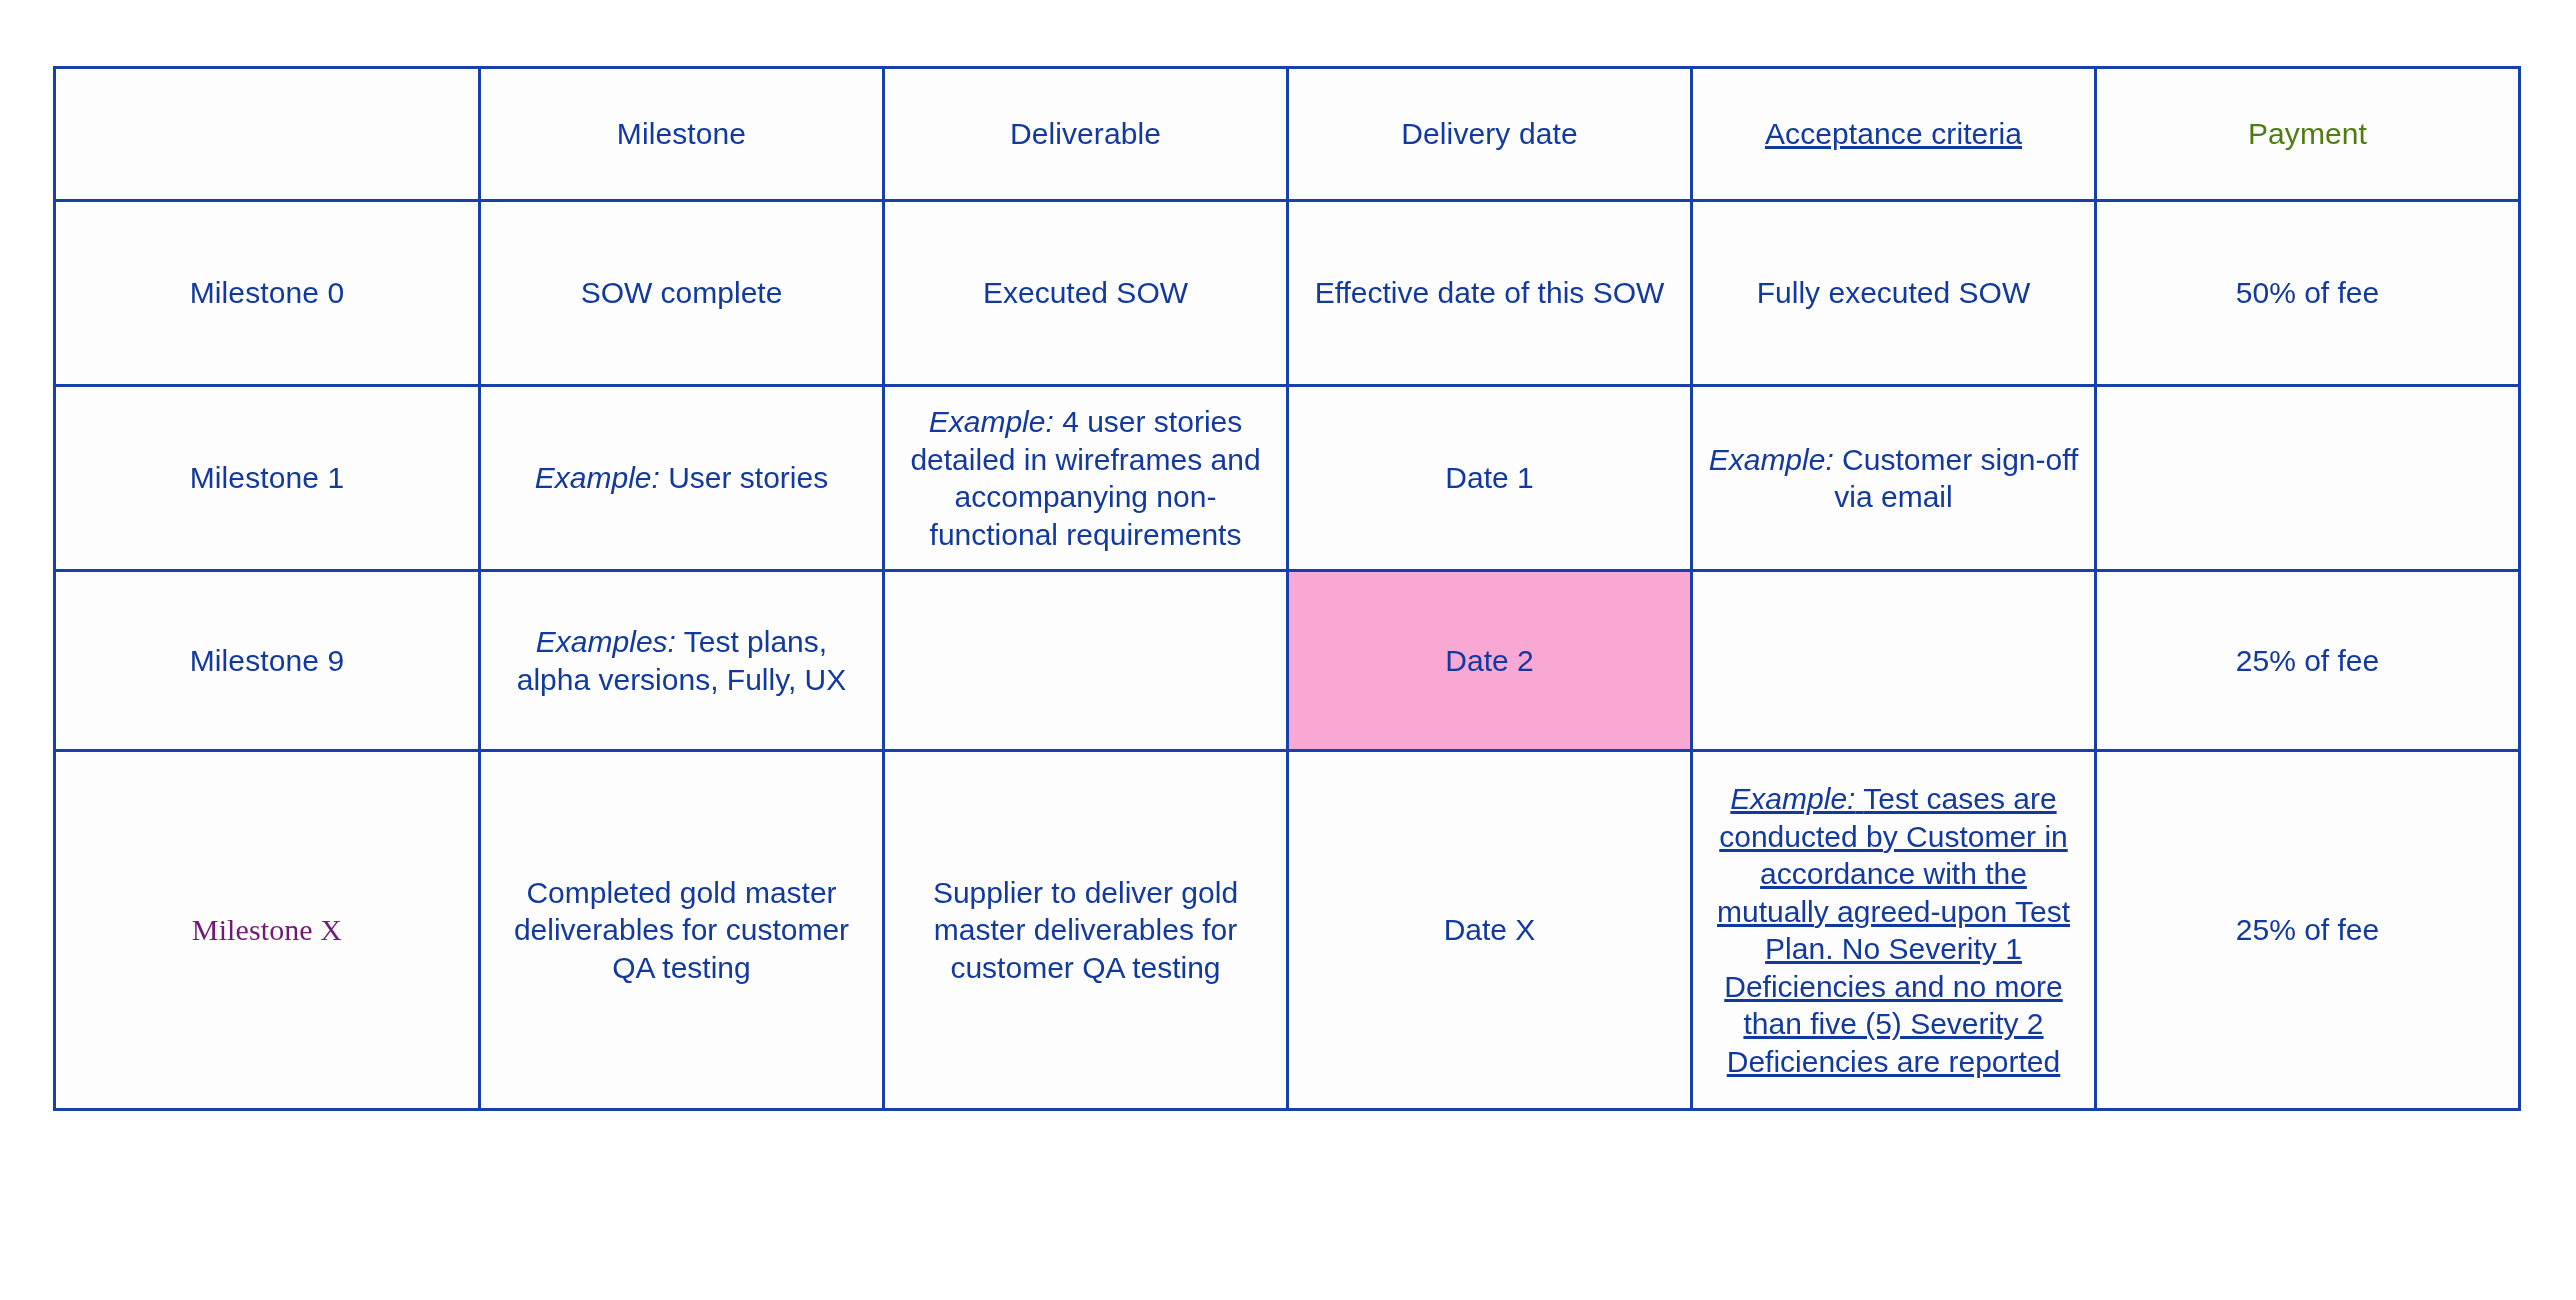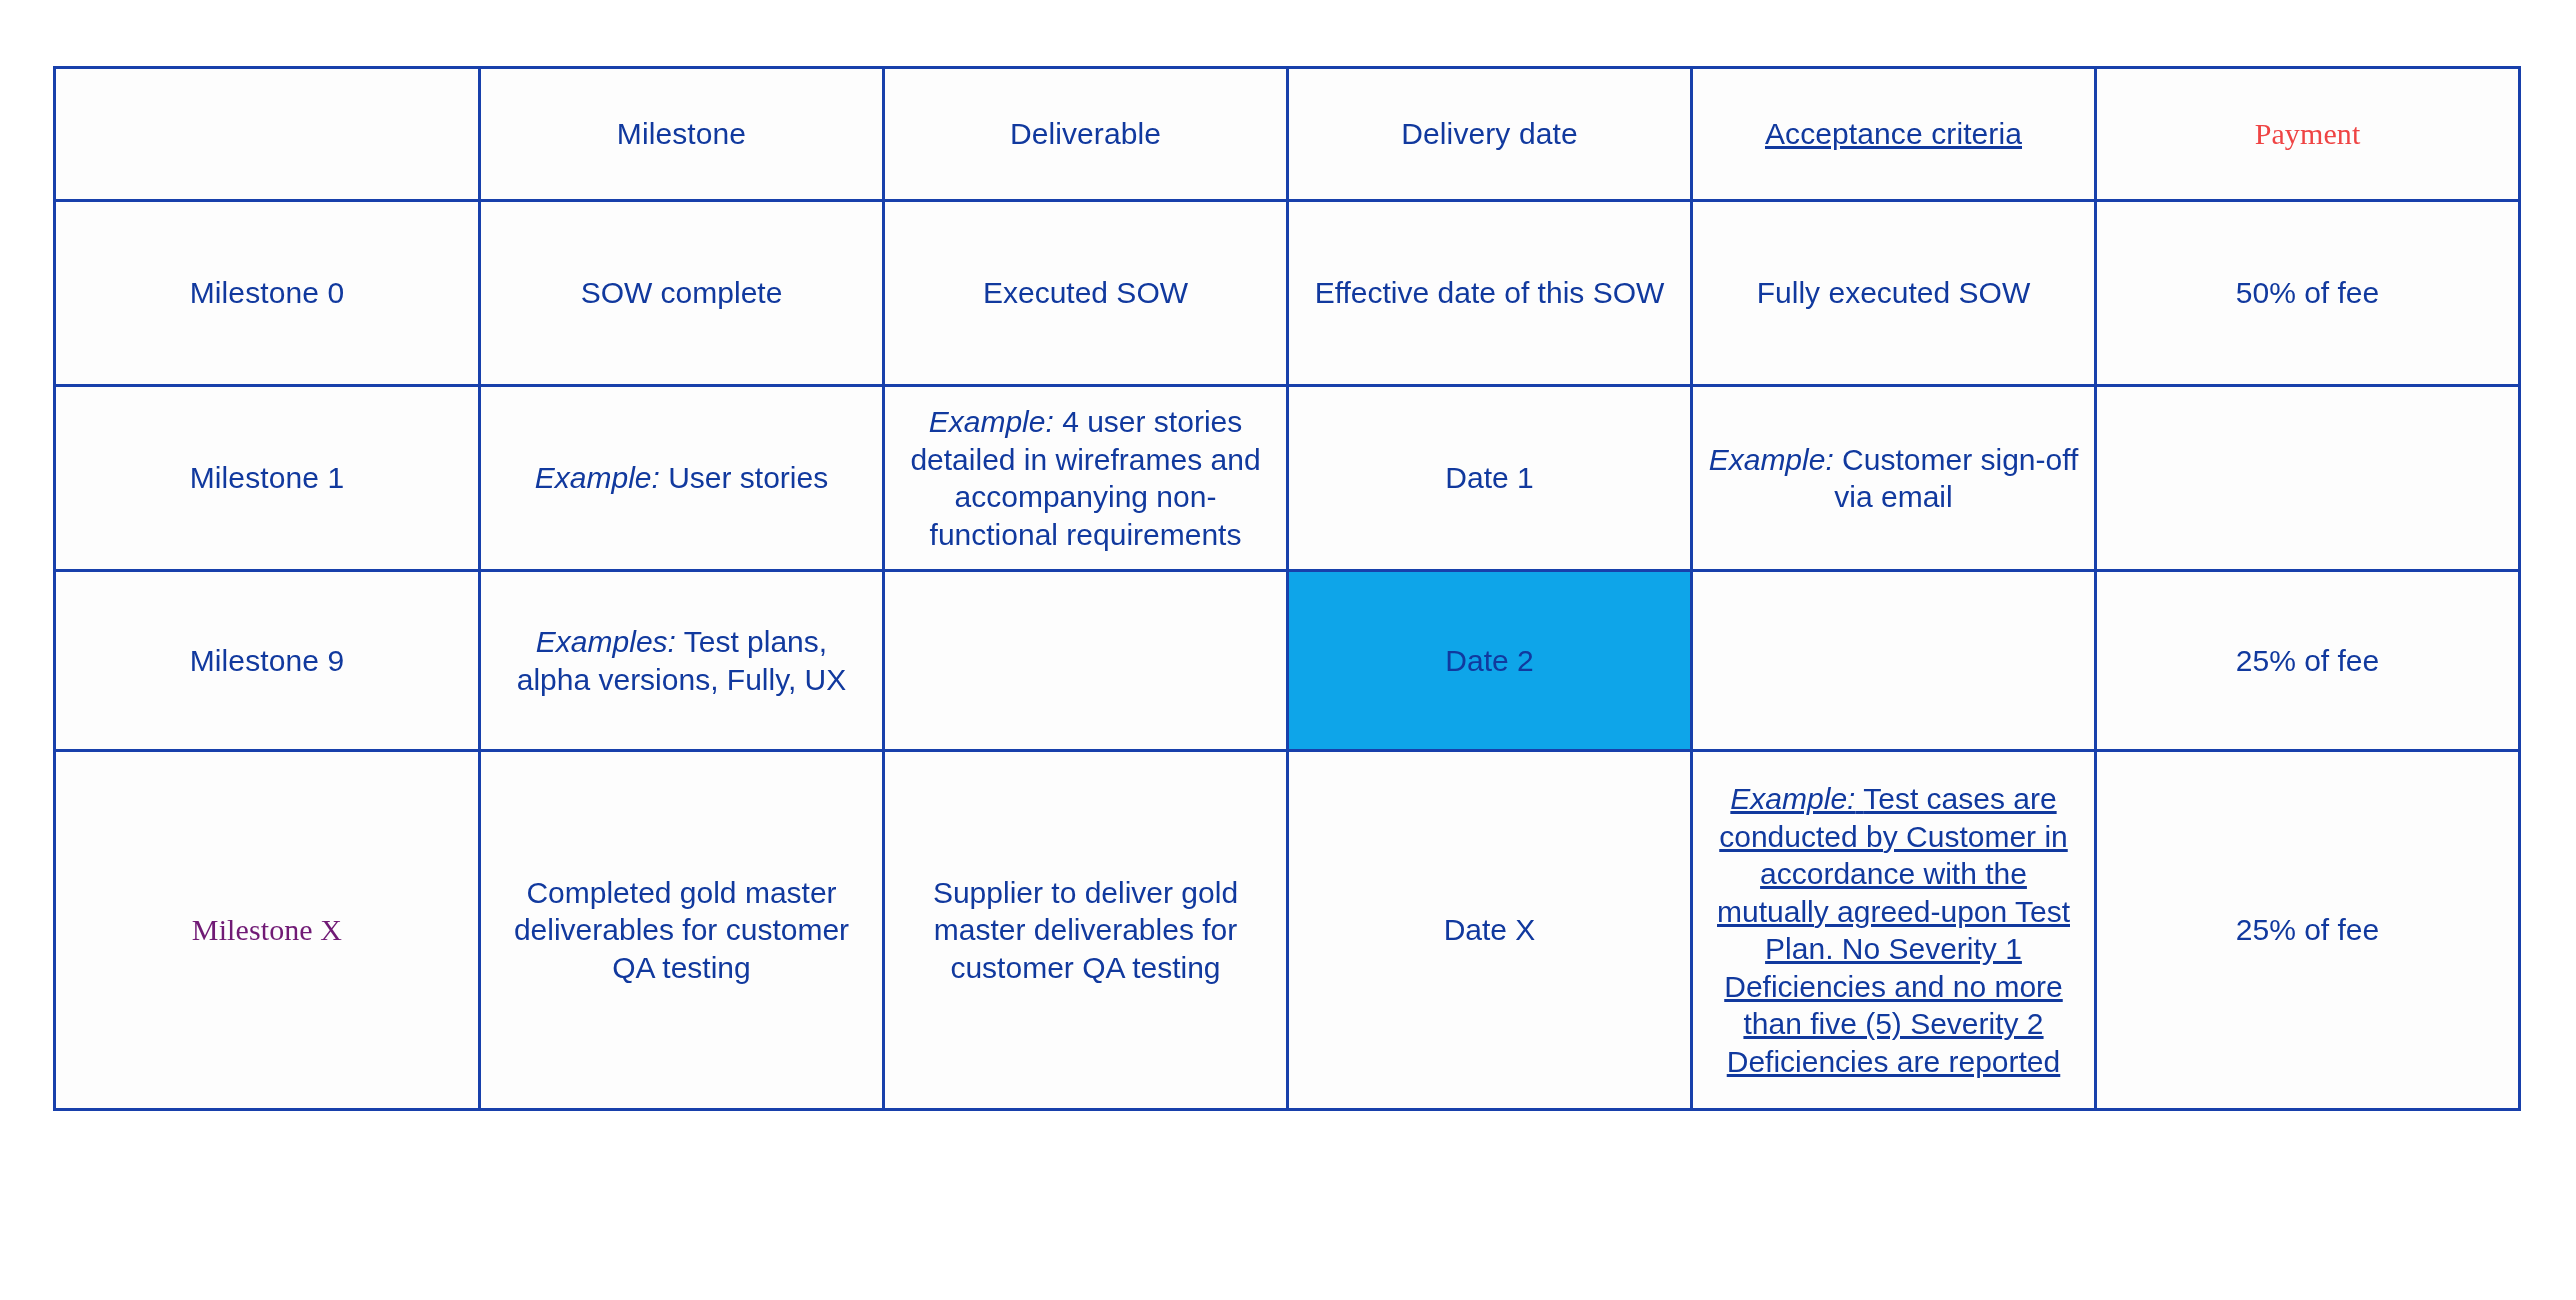--- a/index.html
+++ b/index.html
@@ -103,21 +103,21 @@
         <col class="c-accept">
         <col class="c-payment">
       </colgroup>
       <thead>
         <tr>
           <th style="border-color: rgb(24, 64, 171); color: rgb(17, 57, 158); background: rgb(253, 253, 253);"></th>
           <th style="border-color: rgb(24, 64, 171); color: rgb(17, 57, 158); background: rgb(253, 253, 253);">Milestone</th>
           <th style="border-color: rgb(24, 64, 171); color: rgb(17, 57, 158); background: rgb(253, 253, 253);">Deliverable</th>
           <th style="border-color: rgb(24, 64, 171); color: rgb(17, 57, 158); background: rgb(253, 253, 253);">Delivery date</th>
           <th style="border-color: rgb(24, 64, 171); color: rgb(17, 57, 158); background: rgb(253, 253, 253); text-decoration: underline;">Acceptance criteria</th>
-          <th style="border-color: rgb(24, 64, 171); color: #ef4444; background: rgb(253, 253, 253); font-family: Liberation Serif, serif;">Payment</th>
+          <th style="border-color: rgb(24, 64, 171); color: #4d7c0f; background: rgb(253, 253, 253);">Payment</th>
         </tr>
       </thead>
       <tbody>
 
         <tr class="r-ms0">
           <td class="row-label" style="border-color: rgb(24, 64, 171); color: rgb(17, 57, 158); background: rgb(253, 253, 253);">Milestone 0</td>
           <td style="border-color: rgb(24, 64, 171); color: rgb(17, 57, 158); background: rgb(253, 253, 253);">
             <span class="cell-text">SOW complete</span>
           </td>
           <td style="border-color: rgb(24, 64, 171); color: rgb(17, 57, 158); background: rgb(253, 253, 253);">
@@ -158,21 +158,21 @@
 
         <tr class="r-ms2">
           <td class="row-label" style="border-color: rgb(24, 64, 171); color: rgb(17, 57, 158); background: rgb(253, 253, 253);">Milestone 9</td>
           <td style="border-color: rgb(24, 64, 171); color: rgb(17, 57, 158); background: rgb(253, 253, 253);">
             <em class="ex">Examples:</em> 
             <span>Test plans, alpha versions, Fully, UX</span>
           </td>
           <td style="border-color: rgb(24, 64, 171); color: rgb(17, 57, 158); background: rgb(253, 253, 253);">
             <span class="cell-text"></span>
           </td>
-          <td style="border-color: rgb(24, 64, 171); color: rgb(17, 57, 158); background: #0ea5e9;">
+          <td style="border-color: rgb(24, 64, 171); color: rgb(17, 57, 158); background: #f9a8d4;">
             <span class="cell-text">Date 2</span>
           </td>
           <td style="border-color: rgb(24, 64, 171); color: rgb(17, 57, 158); background: rgb(253, 253, 253);">
             <span class="cell-text"></span>
           </td>
           <td style="border-color: rgb(24, 64, 171); color: rgb(17, 57, 158); background: rgb(253, 253, 253);">
             <span class="cell-text">25% of fee</span>
           </td>
         </tr>
 

